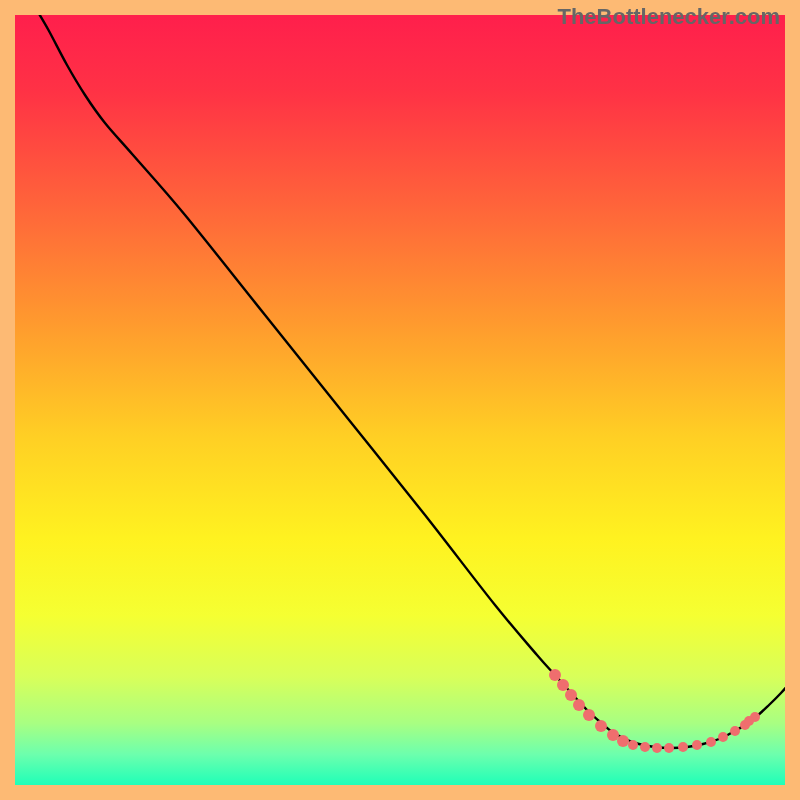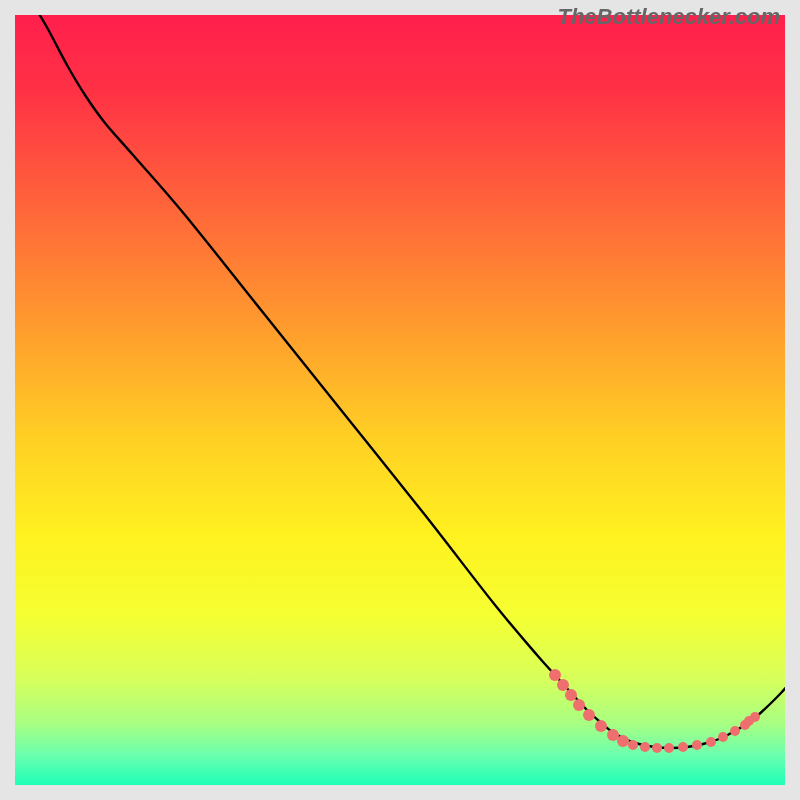--- a/index.html
+++ b/index.html
@@ -6,23 +6,22 @@
     margin: 0;
     padding: 0;
     width: 800px;
     height: 800px;
     background: #000;
     overflow: hidden;
   }
   .outer {
     width: 800px;
     height: 800px;
-    background: #e5e5e5;
+    background: #fdba74;
     position: relative;
-    font-style: italic;
   }
   .watermark {
     position: absolute;
     top: 4px;
     right: 20px;
     font-family: Arial, Helvetica, sans-serif;
     font-size: 22px;
     font-weight: bold;
     color: #666666;
     z-index: 5;

